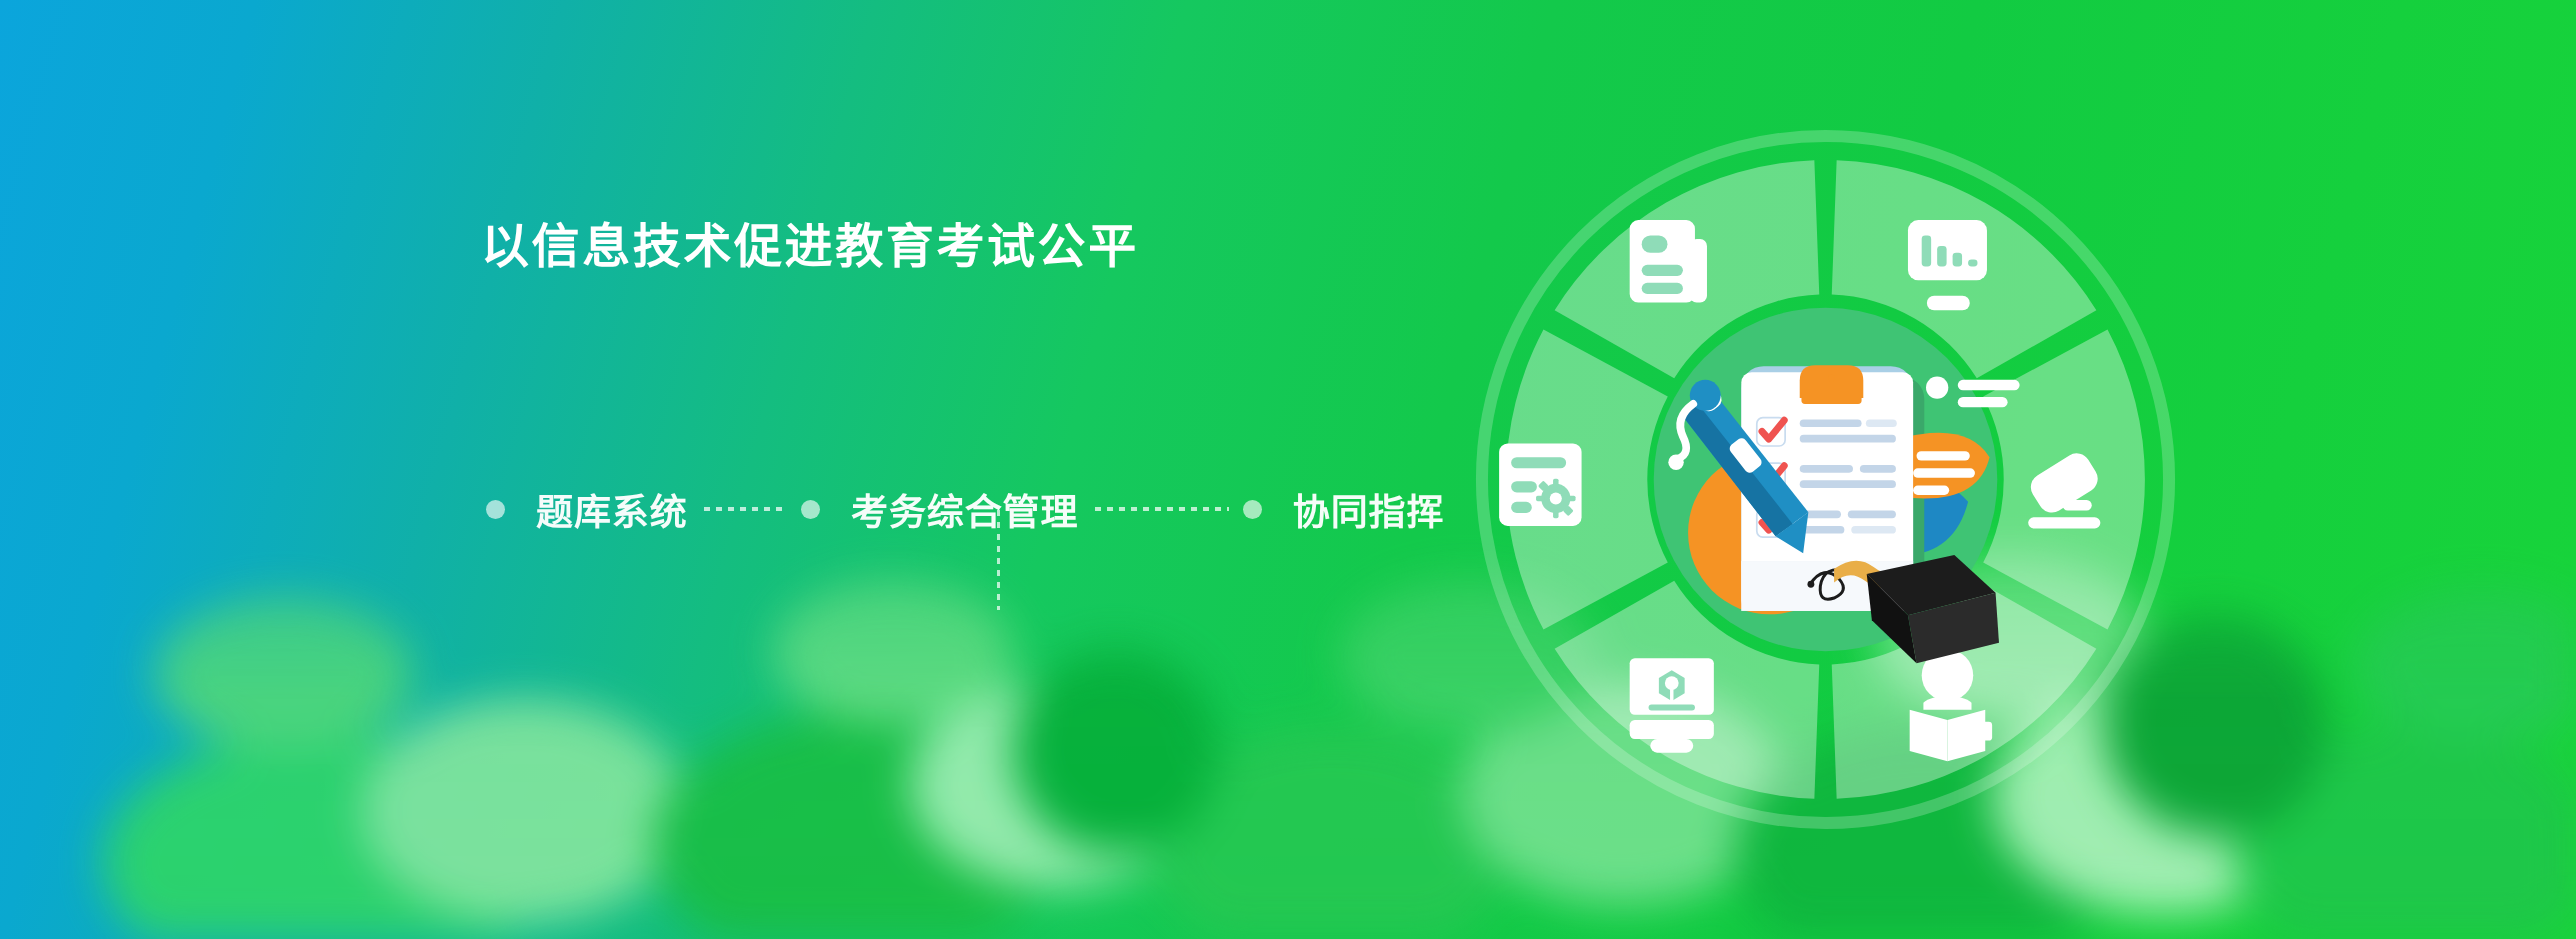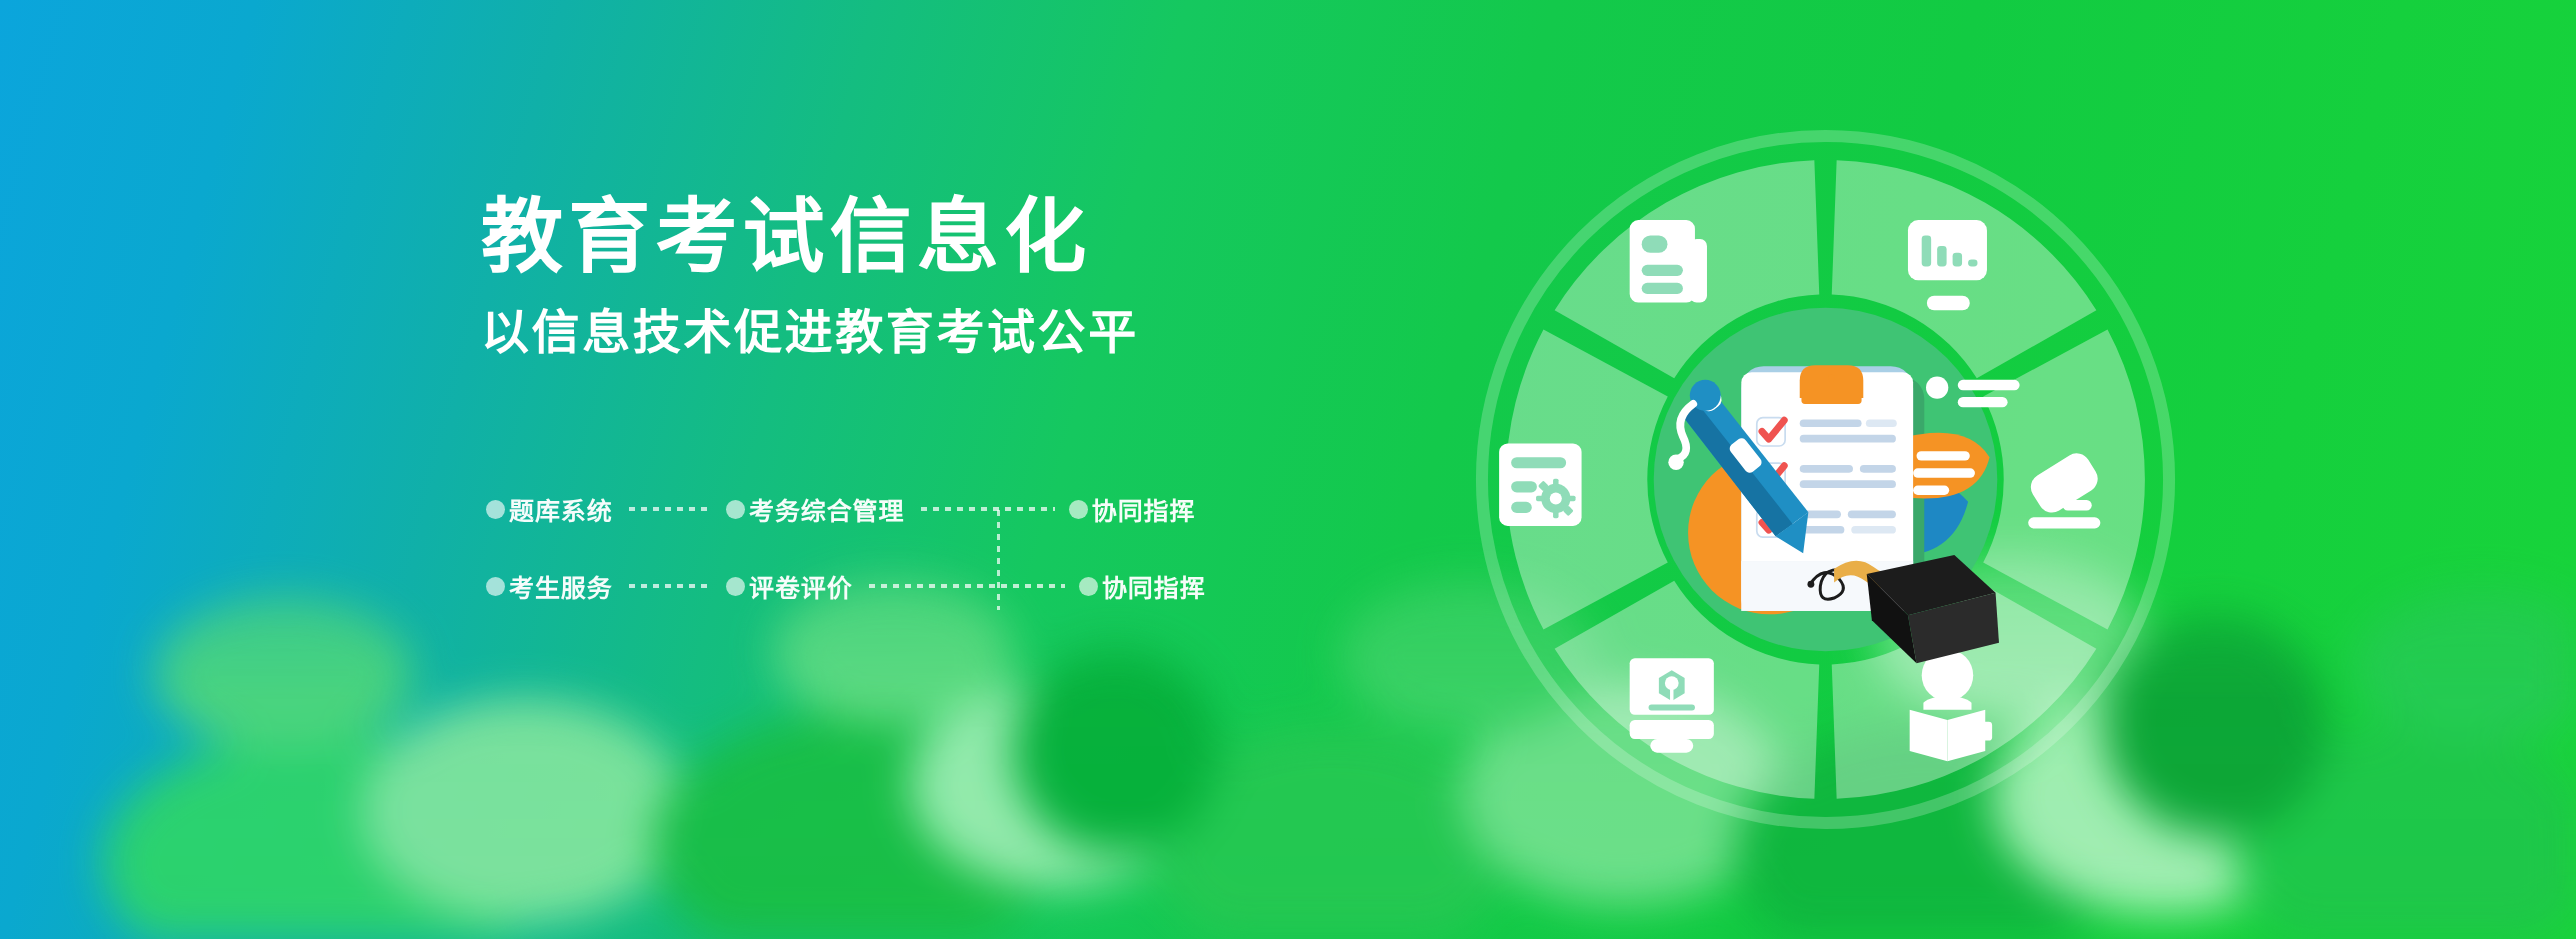--- a/index.html
+++ b/index.html
@@ -65,22 +65,22 @@
   .features{position:absolute;left:486px;top:486px;z-index:6;}
   .frow{display:flex;align-items:center;height:46px;white-space:nowrap;}
   .frow + .frow{margin-top:31px;}
   .fitem{display:flex;align-items:center;}
   .dot{
     width:19px;height:19px;border-radius:50%;
     background:rgba(255,255,255,.62);
     flex:0 0 auto;
   }
   .flabel{
-    font-size:25px;color:rgba(255,255,255,.96);font-weight:bold;
-    letter-spacing:0.9px;margin-left:4px;
+    font-size:37px;color:rgba(255,255,255,.96);font-weight:bold;
+    letter-spacing:0.9px;margin-left:31px;
   }
   .dashline{
     height:3.4px;margin:0 13.7px;flex:0 0 auto;
     background-image:radial-gradient(circle,rgba(255,255,255,.72) 45%,rgba(255,255,255,0) 46%);
     background-size:12px 3.4px;background-repeat:repeat-x;background-position:0 50%;
   }
   .dash-a{width:86px;}
   .dash-b{width:137px;}
   .dash-c{width:86px;}
   .dash-d{width:199px;}
@@ -117,21 +117,20 @@
     <span class="blob pl10"></span>
     <span class="blob pl11"></span>
     <span class="blob pl12"></span>
     <span class="blob pl13"></span>
     <span class="blob pl14"></span>
     <span class="blob pl15"></span>
     <span class="blob pl16"></span>
   </div>
 
   <div class="copy">
-    <h1 class="title">教育考试信息化</h1>
     <h2 class="subtitle">以信息技术促进教育考试公平</h2>
   </div>
 
   <div class="vconnector"></div>
 
   <div class="features">
 
     <div class="frow">
       <div class="fitem">
         <span class="dot"></span>
@@ -142,36 +141,20 @@
         <span class="dot"></span>
         <span class="flabel">考务综合管理</span>
       </div>
       <span class="dashline dash-b"></span>
       <div class="fitem">
         <span class="dot"></span>
         <span class="flabel">协同指挥</span>
       </div>
     </div>
 
-    <div class="frow">
-      <div class="fitem">
-        <span class="dot"></span>
-        <span class="flabel">考生服务</span>
-      </div>
-      <span class="dashline dash-c"></span>
-      <div class="fitem">
-        <span class="dot"></span>
-        <span class="flabel">评卷评价</span>
-      </div>
-      <span class="dashline dash-d"></span>
-      <div class="fitem">
-        <span class="dot"></span>
-        <span class="flabel">协同指挥</span>
-      </div>
-    </div>
 
   </div>
 
   <div class="wheel">
     <svg viewBox="0 0 900 900" xmlns="http://www.w3.org/2000/svg">
       <defs>
         <clipPath id="clipCenter">
           <circle cx="450" cy="450" r="200"></circle>
         </clipPath>
       </defs>

